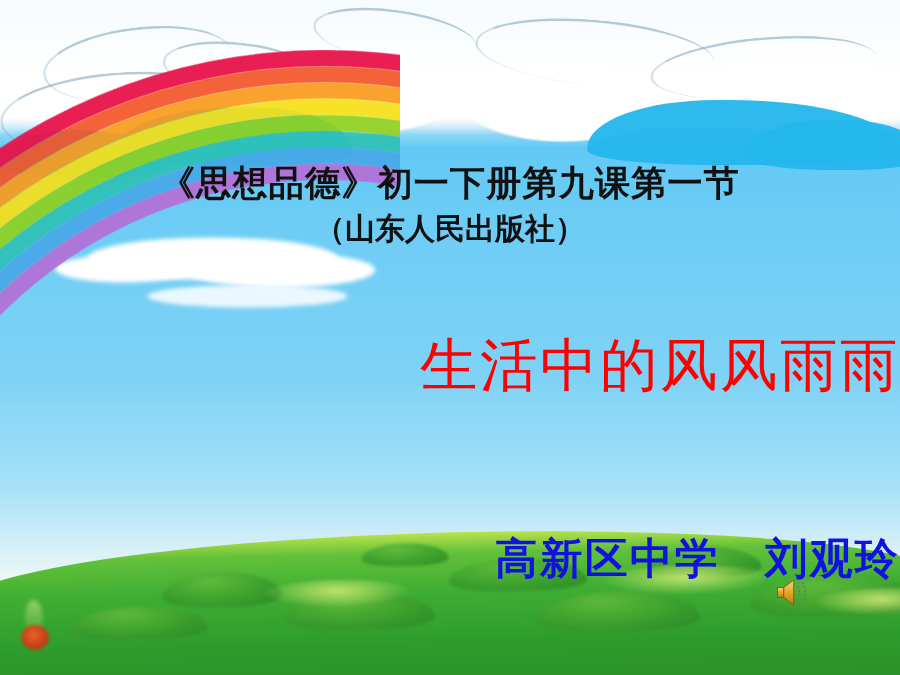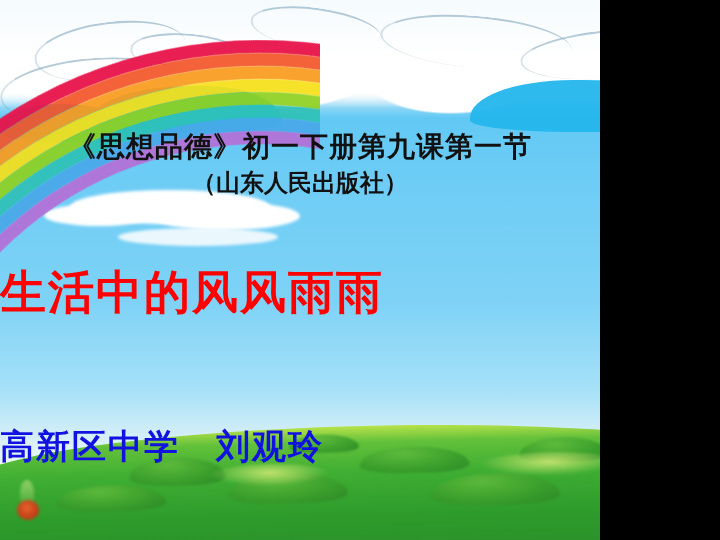--- a/index.html
+++ b/index.html
@@ -2,21 +2,21 @@
 <html><head>
 <meta charset="utf-8">
 <style>
   html, body {
     margin: 0;
     padding: 0;
     background: #000;
   }
   #slide {
     position: relative;
-    width: 600px;
+    width: 720px;
     height: 540px;
     overflow: hidden;
     font-family: "DejaVu Sans", "Liberation Sans", sans-serif;
     background: #e5e5e5;
   }
 
   
   .sky {
     position: absolute;
     left: 0; top: 0;
@@ -175,31 +175,31 @@
     text-align: center;
     font-family: "DejaVu Serif", "Liberation Serif", serif;
     font-size: 24px;
     font-weight: bold;
     color: #111111;
     letter-spacing: 0px;
   }
   .main-title {
     left: 0; right: 0;
     top: 262px;
-    text-align: left;
+    text-align: right;
     font-family: "DejaVu Sans", "Liberation Sans", sans-serif;
     font-size: 46px;
-    font-weight: bold;
+    font-weight: normal;
     color: #ff0000;
     letter-spacing: 2px;
   }
   .presenter {
     left: 0; right: 0;
     top: 424px;
-    text-align: left;
+    text-align: right;
     font-family: "DejaVu Serif", "Liberation Serif", serif;
     font-size: 34px;
     font-weight: bold;
     color: #1212e0;
     letter-spacing: 2px;
   }
 
   
   .speaker {
     position: absolute;

